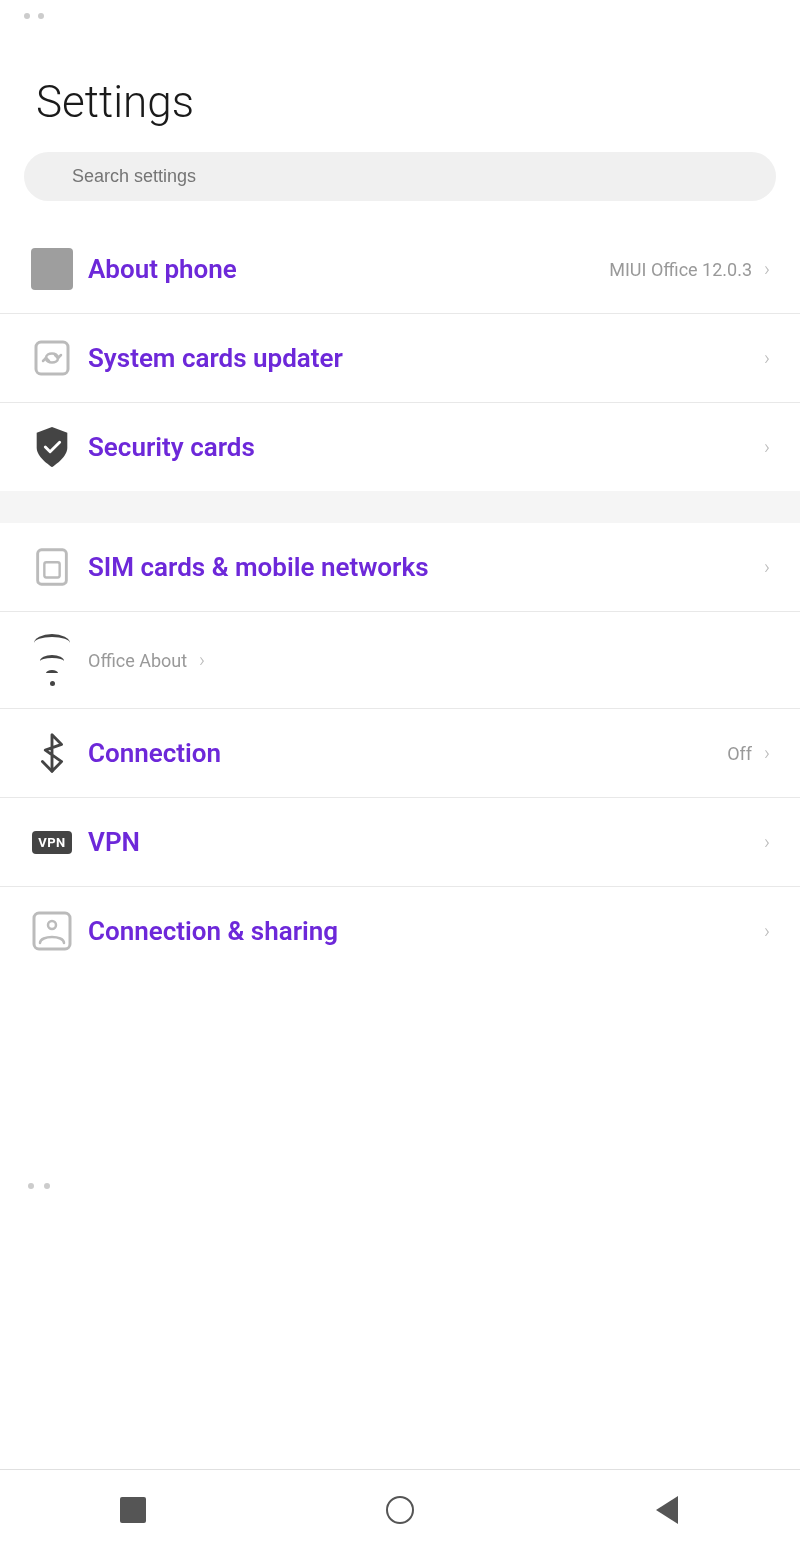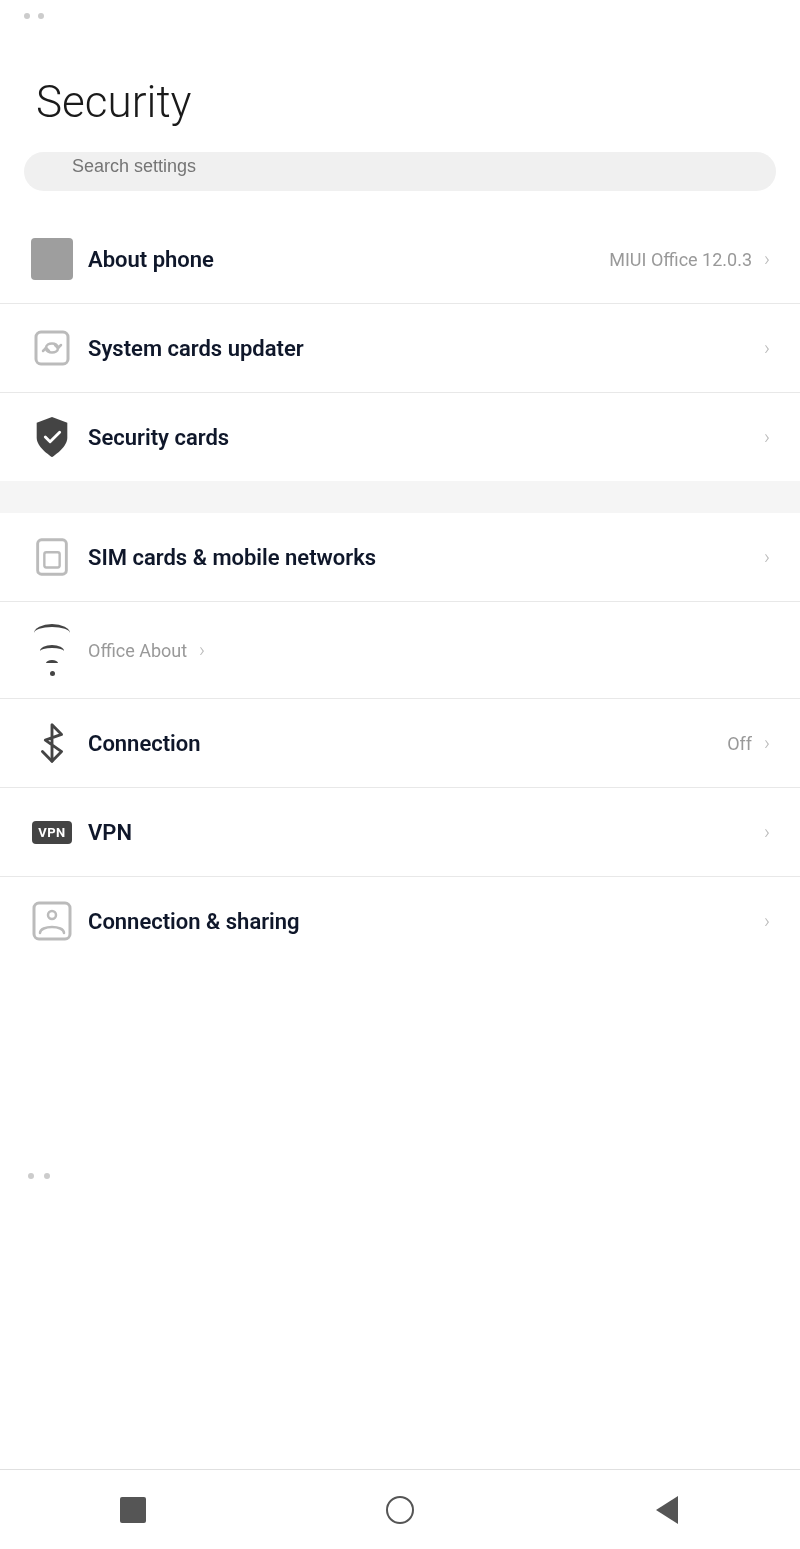--- a/index.html
+++ b/index.html
@@ -26,21 +26,21 @@
 
     .search-bar-container {
       padding: 0 24px 24px 24px;
     }
 
     .search-bar {
       width: 100%;
       background: #f0f0f0;
       border-radius: 30px;
       border: none;
-      padding: 4px 20px 14px 48px;
+      padding: 14px 20px 14px 48px;
       font-size: 18px;
       color: #a16207;
       outline: none;
       position: relative;
     }
 
     .search-wrapper {
       position: relative;
     }
 
@@ -82,23 +82,23 @@
     }
 
     .item-content {
       flex: 1;
       display: flex;
       align-items: center;
       margin-left: 8px;
     }
 
     .item-label {
-      font-size: 22px;
+      font-size: 26px;
       font-weight: 600;
-      color: #0f172a;
+      color: #6d28d9;
       flex: 1;
     }
 
     .item-value {
       font-size: 18px;
       color: #999;
       margin-right: 8px;
     }
 
     .chevron {
@@ -227,21 +227,21 @@
 <div class="main-content">
 
   <div class="top-bar-dots">
     <div class="nav-dots">
       <div class="nav-dot"></div>
       <div class="nav-dot"></div>
     </div>
     <div></div>
   </div>
 
-  <div class="page-title">Security</div>
+  <div class="page-title">Settings</div>
 
   <div class="search-bar-container">
     <div class="search-wrapper">
       <span class="search-icon-wrap">
         <svg width="20" height="20" viewBox="0 0 24 24" fill="none" stroke="#aaa" stroke-width="2.5">
           <circle cx="11" cy="11" r="7"></circle>
           <line x1="16.5" y1="16.5" x2="22" y2="22"></line>
         </svg>
       </span>
       <input type="text" class="search-bar" placeholder="Search settings" style="">

